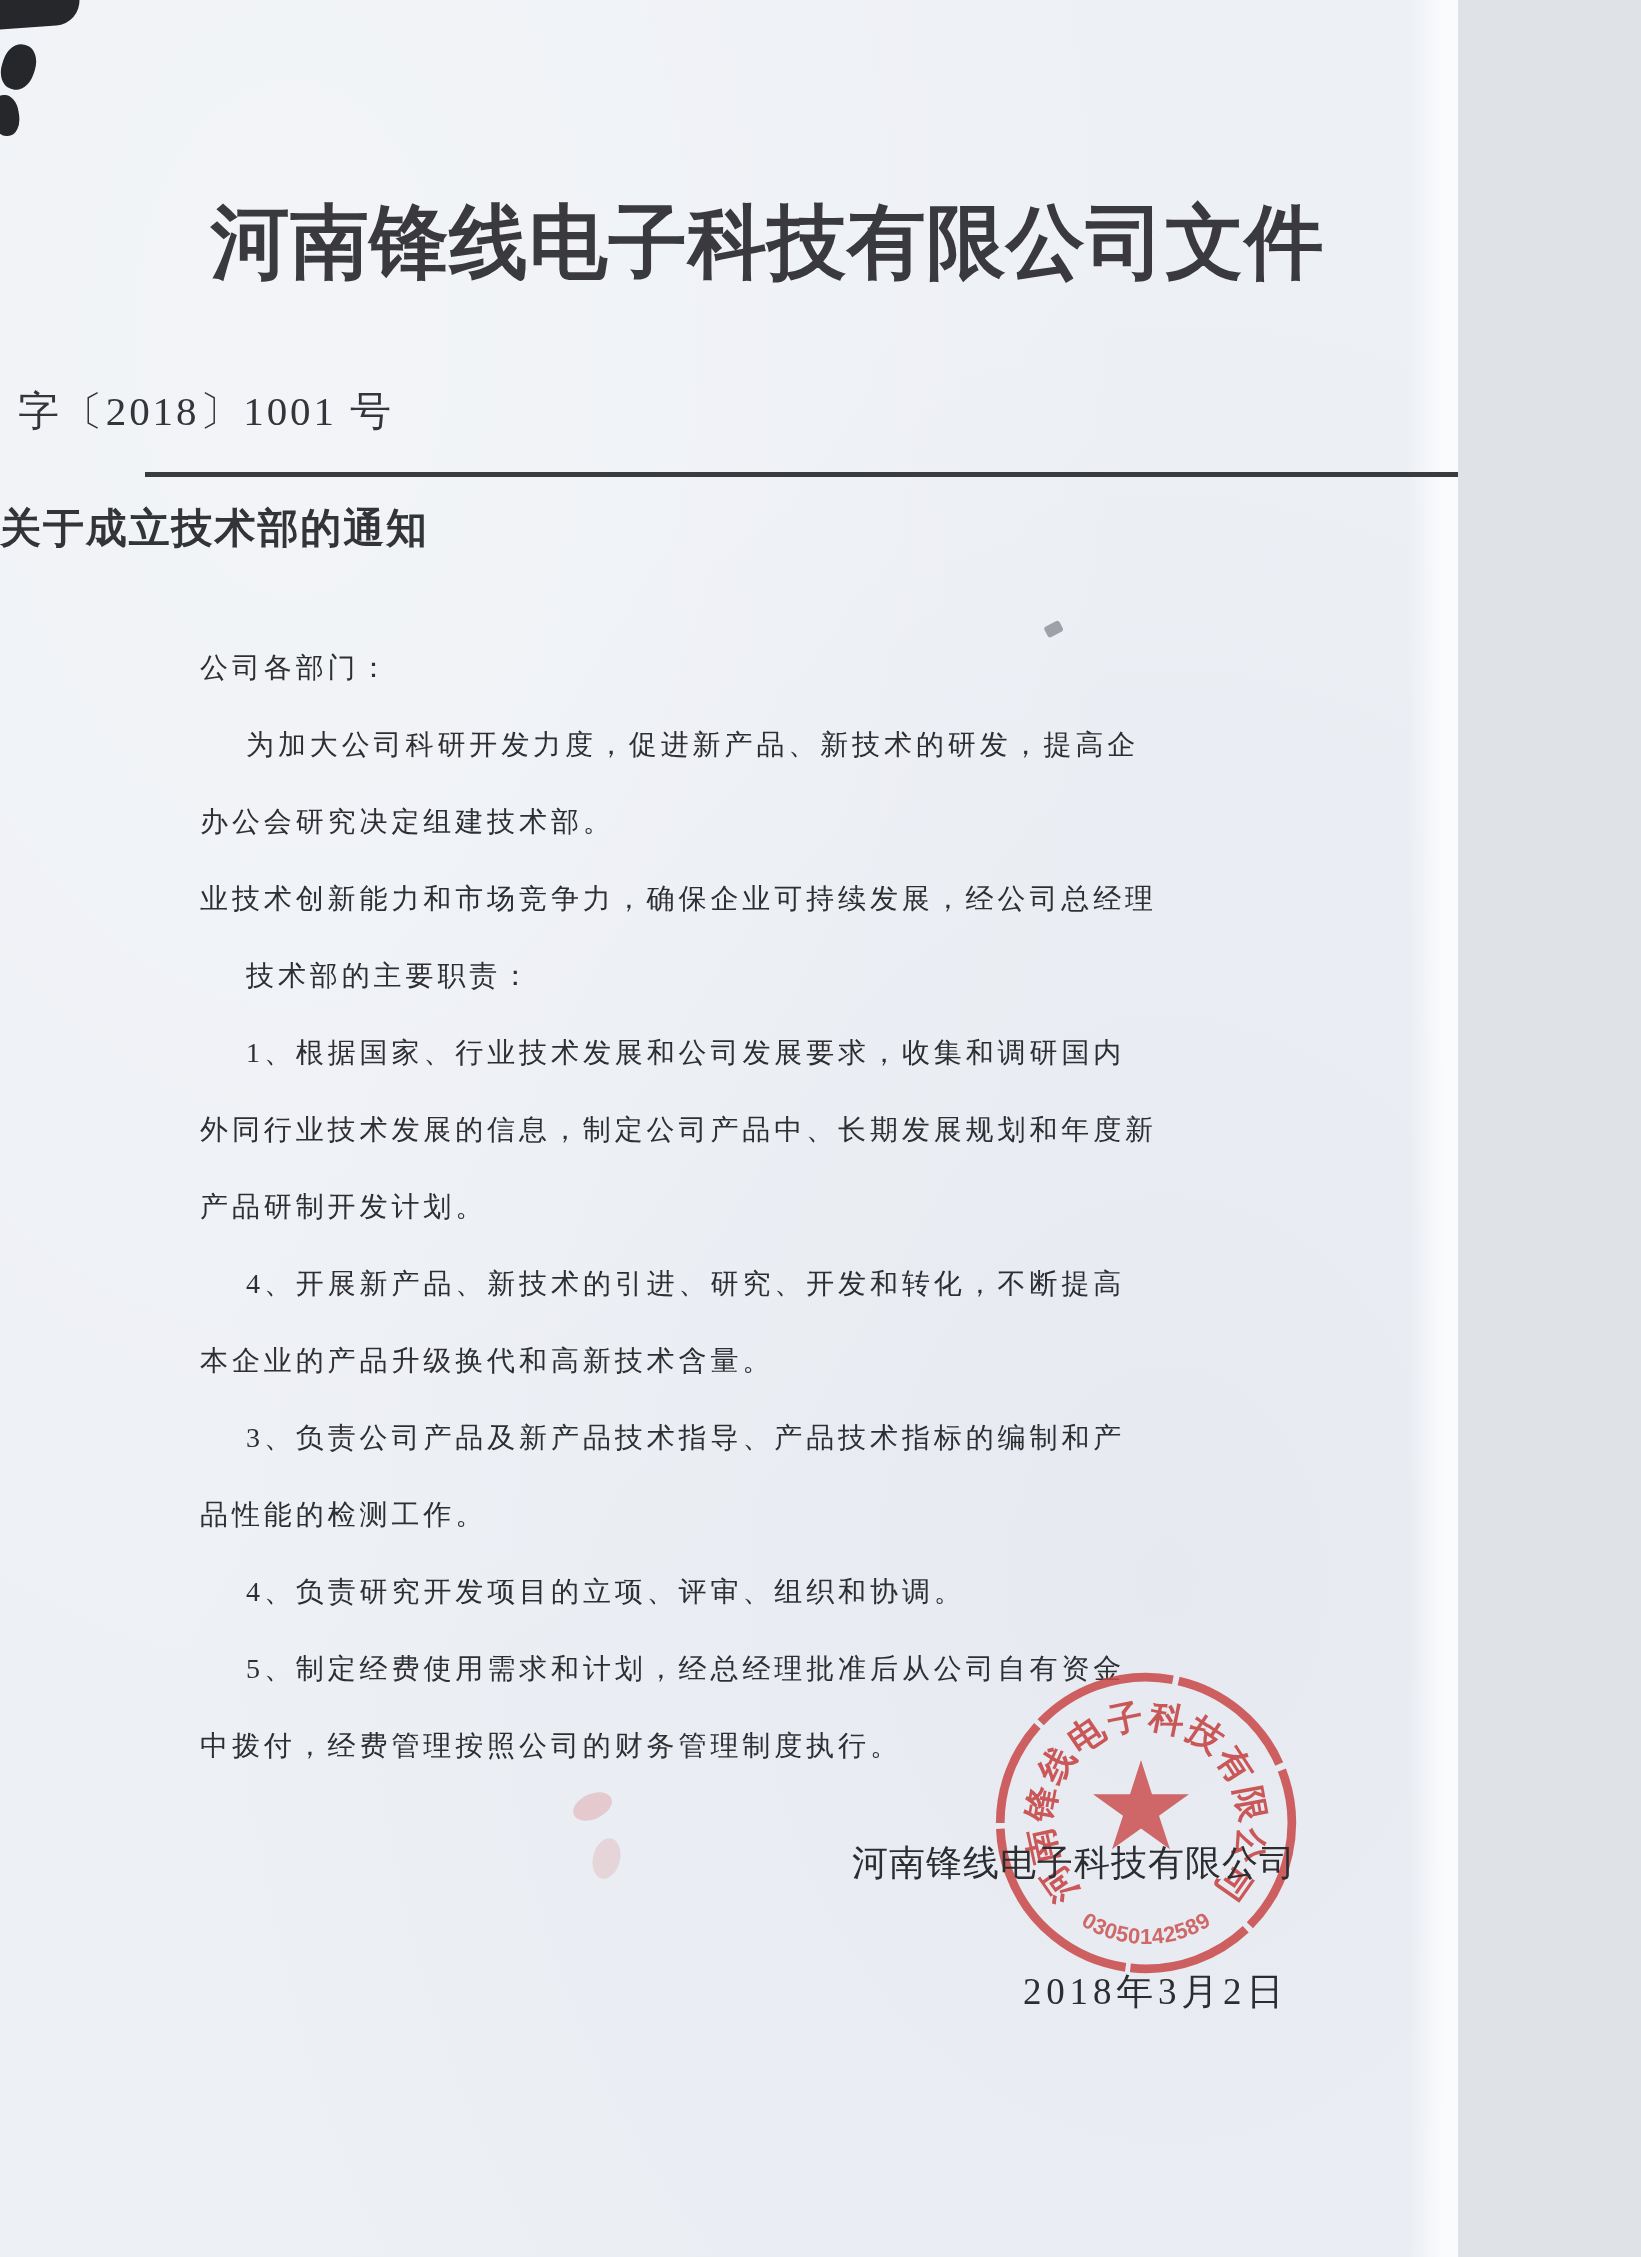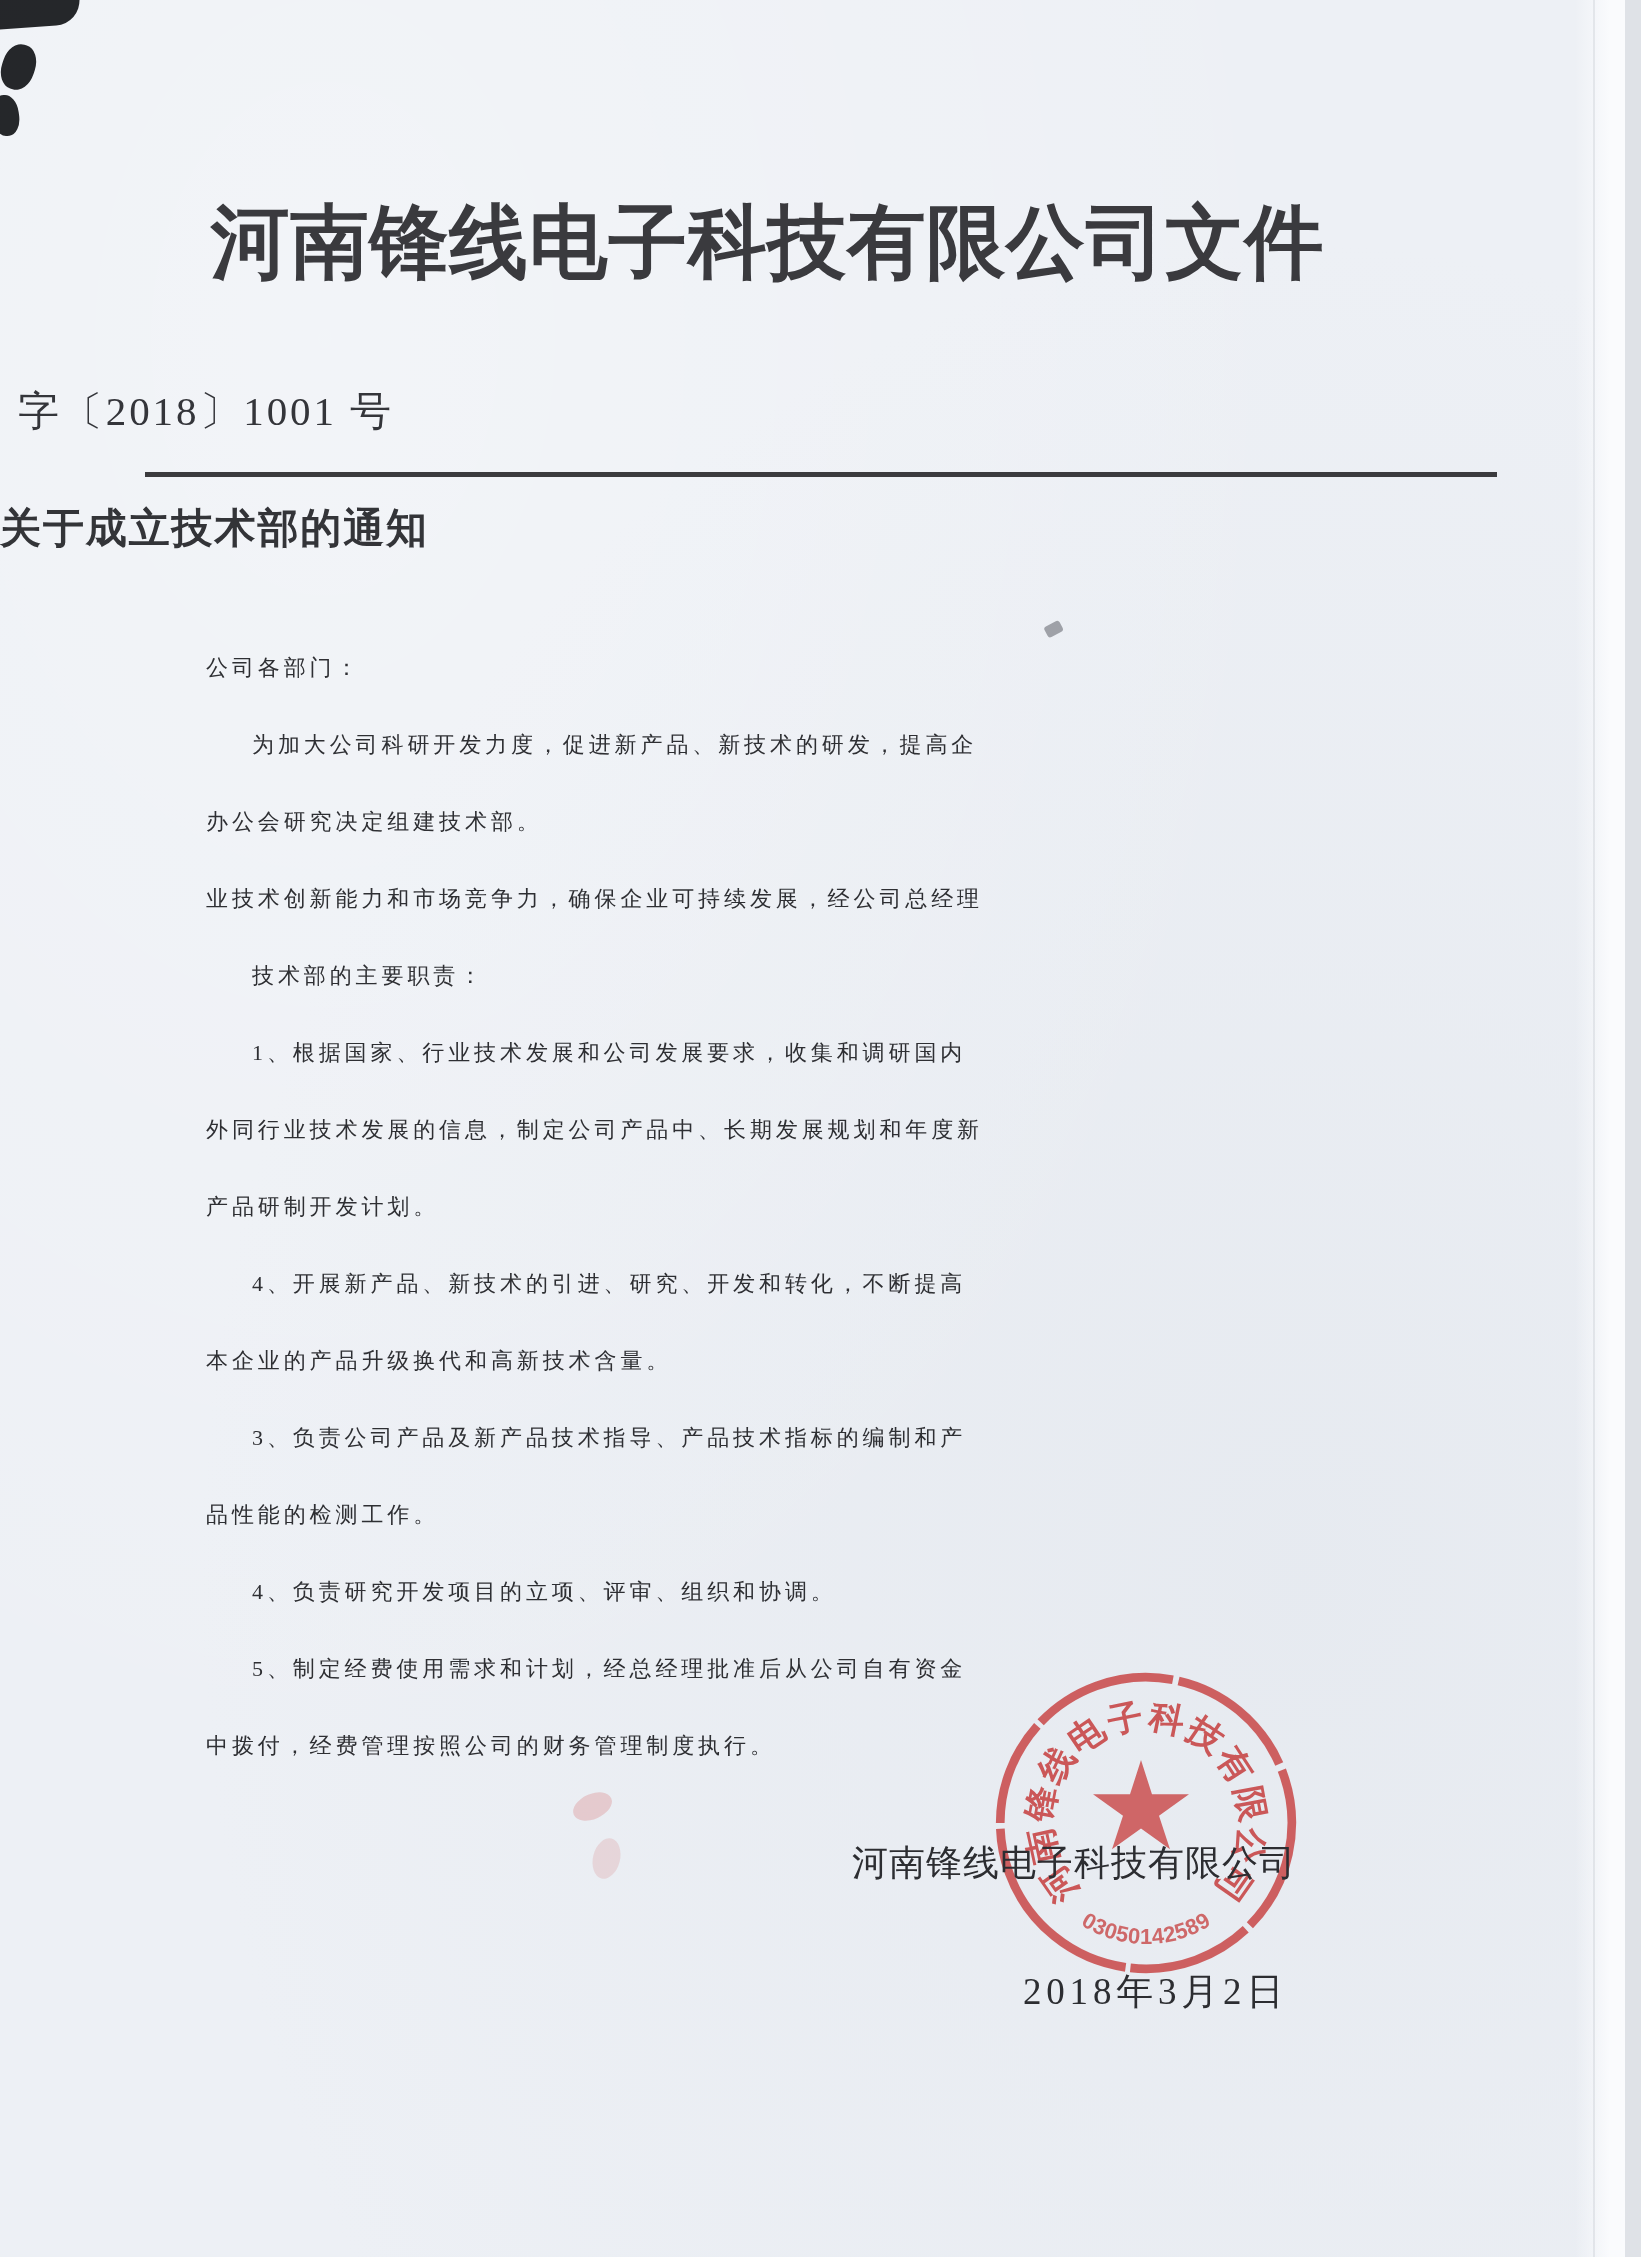--- a/index.html
+++ b/index.html
@@ -1,17 +1,17 @@
 <!DOCTYPE html>
 <html><head>
 <meta charset="utf-8">
 <style>
   html,body{margin:0;padding:0;background:#dfe2e7;}
   .page{
-    position:relative;width:1625px;height:2257px;overflow:hidden;
+    position:relative;width:1458px;height:2257px;overflow:hidden;
     background:#edf0f5;
     background-image:
       radial-gradient(ellipse at 20% 15%, rgba(255,255,255,0.30), rgba(255,255,255,0) 55%),
       radial-gradient(ellipse at 80% 70%, rgba(222,227,234,0.45), rgba(222,227,234,0) 60%);
     font-family:"Liberation Serif","DejaVu Serif",serif;color:#2f3034;
   }
   
   .artifact{position:absolute;background:#16171a;opacity:.93;}
   .art-a{left:-13.5px;top:-9.7px;width:93px;height:37px;border-radius:0 0 25px 5.8px;transform:rotate(-4deg);}
   .art-b{left:1.9px;top:44px;width:33px;height:46px;border-radius:46%;transform:rotate(18deg);}
@@ -24,21 +24,21 @@
   .smudge-b{left:593px;top:1838px;width:27px;height:41px;transform:rotate(14deg);opacity:.7;}
   
   .title{position:absolute;top:189px;left:0;width:1535px;text-align:center;
     font-size:81px;font-weight:bold;letter-spacing:1px;color:#3a3a3e;transform:scaleX(0.97);}
   .doc-number{position:absolute;top:384px;left:0;width:1526px;text-align:left;
     font-size:41px;letter-spacing:2.9px;color:#34353a;margin-left:18px;}
   .divider{position:absolute;top:472px;left:145px;width:1352px;height:4.8px;background:#3b3b3e;}
   .subject{position:absolute;top:501px;left:0;width:1526px;text-align:left;
     font-family:"Liberation Sans","DejaVu Sans",sans-serif;
     font-size:41px;font-weight:bold;letter-spacing:1.9px;color:#333438;}
-  .body-text{position:absolute;top:629px;left:206px;width:1173px;font-size:22px;letter-spacing:3.9px;color:#2e2f33;}
+  .body-text{position:absolute;top:629px;left:200px;width:1173px;font-size:28px;letter-spacing:3.9px;color:#2e2f33;}
   .body-text .line{height:77px;line-height:77px;white-space:nowrap;}
   .body-text .line.indent{padding-left:46px;}
   .signature{position:absolute;top:1839px;left:852px;font-size:36px;letter-spacing:1px;color:#2c2d31;z-index:5;white-space:nowrap;}
   .date{position:absolute;top:1919px;left:1023px;font-size:37px;letter-spacing:4.8px;color:#2c2d31;z-index:5;white-space:nowrap;margin-top:48px;}
   
   .seal{position:absolute;left:993px;top:1670px;width:306px;height:306px;z-index:4;}
   .seal svg{position:absolute;left:0;top:0;}
   .seal .star{position:absolute;left:98px;top:90px;width:100px;height:98px;
     background:rgba(201,72,72,0.82);
     clip-path:polygon(50% 0%,61% 35%,98% 35%,68% 57%,79% 91%,50% 70%,21% 91%,32% 57%,2% 35%,39% 35%);}

